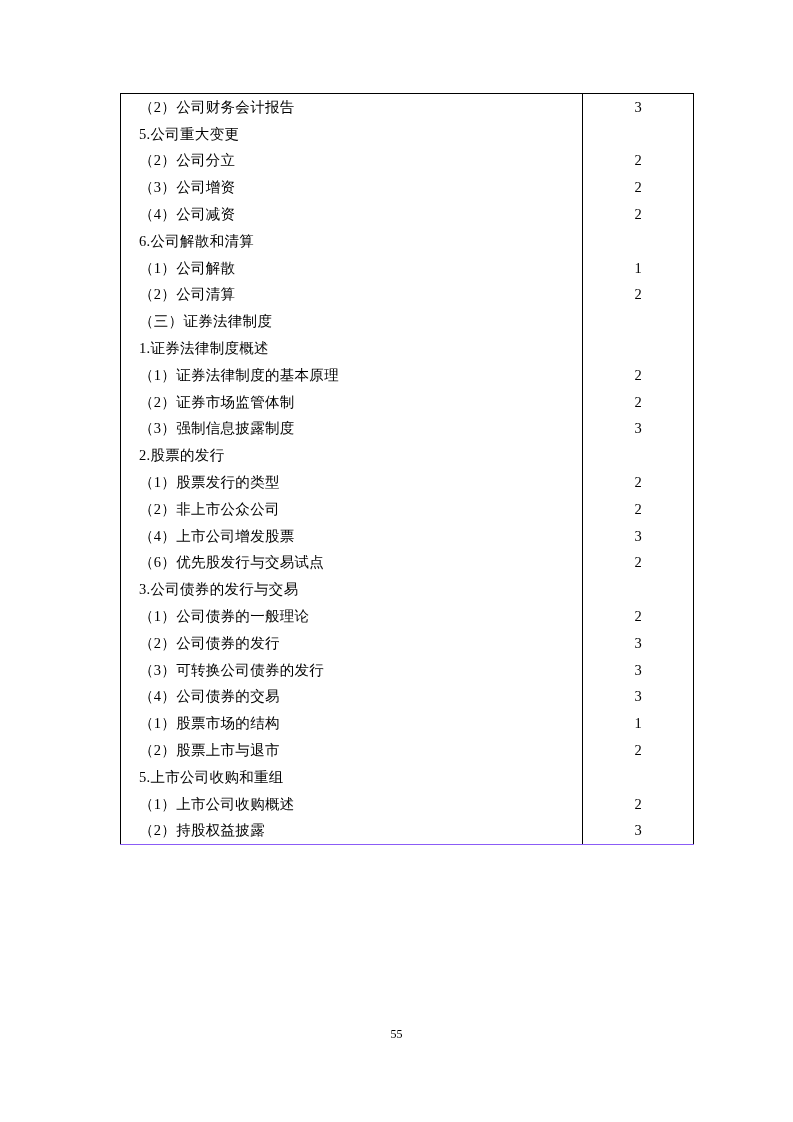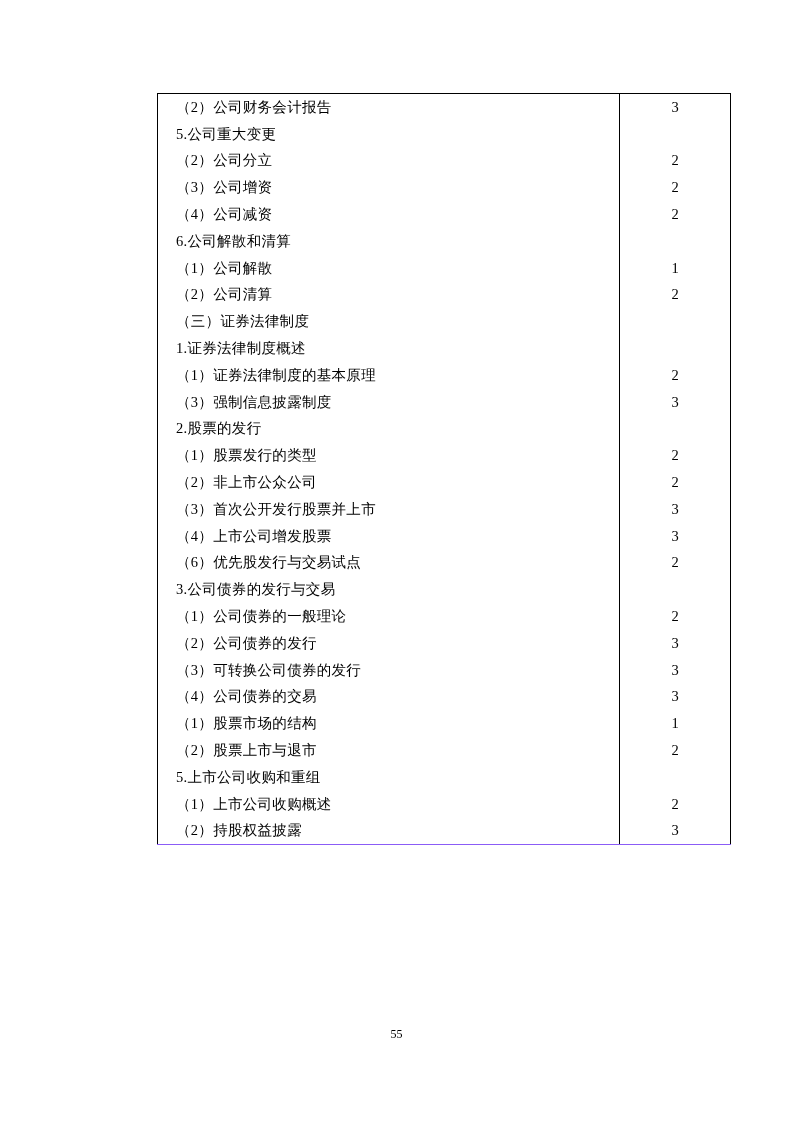--- a/index.html
+++ b/index.html
@@ -23,21 +23,20 @@
     height: 1122px;
     box-sizing: border-box;
   }
   .syllabus-table {
     position: absolute;
     left: 120px;
     top: 93px;
     width: 553px;
     border-collapse: collapse;
     table-layout: fixed;
-    margin-left: 37px;
   }
   .syllabus-table td {
     border: 1px solid #000000;
     padding: 0;
     height: 26.8px;
     vertical-align: middle;
   }
   .syllabus-table tr td.col-item {
     width: 443px;
     padding-left: 18px;
@@ -116,38 +115,38 @@
         </tr>
         <tr>
           <td class="col-item">1.证券法律制度概述</td>
           <td class="col-level"></td>
         </tr>
         <tr>
           <td class="col-item">（1）证券法律制度的基本原理</td>
           <td class="col-level">2</td>
         </tr>
         <tr>
+          <td class="col-item">（2）证券市场监管体制</td>
+          <td class="col-level">2</td>
+        </tr>
+        <tr>
           <td class="col-item">（3）强制信息披露制度</td>
           <td class="col-level">3</td>
         </tr>
         <tr>
           <td class="col-item">2.股票的发行</td>
           <td class="col-level"></td>
         </tr>
         <tr>
           <td class="col-item">（1）股票发行的类型</td>
           <td class="col-level">2</td>
         </tr>
         <tr>
           <td class="col-item">（2）非上市公众公司</td>
           <td class="col-level">2</td>
-        </tr>
-        <tr>
-          <td class="col-item">（3）首次公开发行股票并上市</td>
-          <td class="col-level">3</td>
         </tr>
         <tr>
           <td class="col-item">（4）上市公司增发股票</td>
           <td class="col-level">3</td>
         </tr>
         <tr>
           <td class="col-item">（6）优先股发行与交易试点</td>
           <td class="col-level">2</td>
         </tr>
         <tr>

